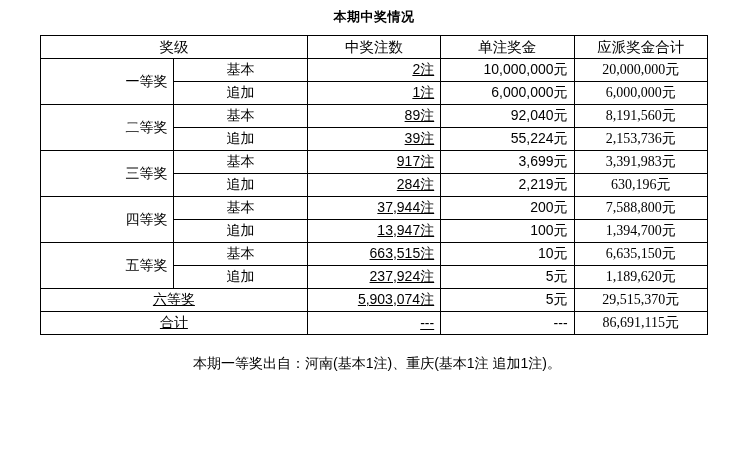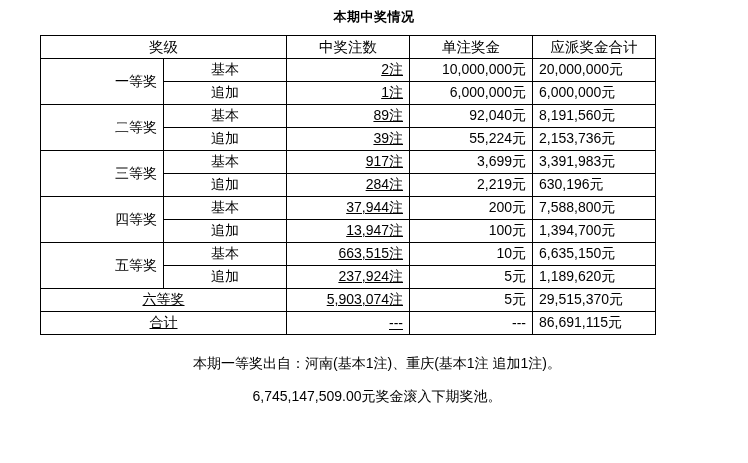--- a/index.html
+++ b/index.html
@@ -23,21 +23,21 @@
   }
   .doc-title {
     text-align: center;
     font-size: 13px;
     font-weight: bold;
     padding-top: 8px;
     padding-bottom: 9px;
     letter-spacing: 0.5px;
   }
   table.prize-table {
-    width: 616px;
+    width: 668px;
     border-collapse: collapse;
     table-layout: fixed;
     font-size: 14px;
     border-radius: 17px;
   }
   table.prize-table td, table.prize-table th {
     border: 1px solid #000000;
     height: 23px;
     padding: 0 6px;
     font-weight: normal;
@@ -59,22 +59,23 @@
   td.num {
     text-align: right;
     width: 170px;
     text-decoration: underline;
   }
   td.unit-prize {
     text-align: right;
     width: 160px;
   }
   td.total-prize {
-    text-align: left;
+    text-align: center;
     width: 170px;
+    font-family: Liberation Serif, serif;
   }
   td.span2 {
     text-align: center;
     text-decoration: underline;
   }
   .notes {
     padding-top: 12px;
     font-size: 14px;
     line-height: 1.1;
   }
@@ -180,16 +181,15 @@
         <td class="span2" colspan="2">合计</td>
         <td class="num">---</td>
         <td class="unit-prize">---</td>
         <td class="total-prize">86,691,115元</td>
       </tr>
     </tbody>
   </table>
 
   <div class="notes">
     <div class="note-line">本期一等奖出自：河南(基本1注)、重庆(基本1注  追加1注)。</div>
-    <div class="note-line">6,745,147,509.00元奖金滚入下期奖池。</div>
   </div>
 
 </div>
 
 </body></html>

